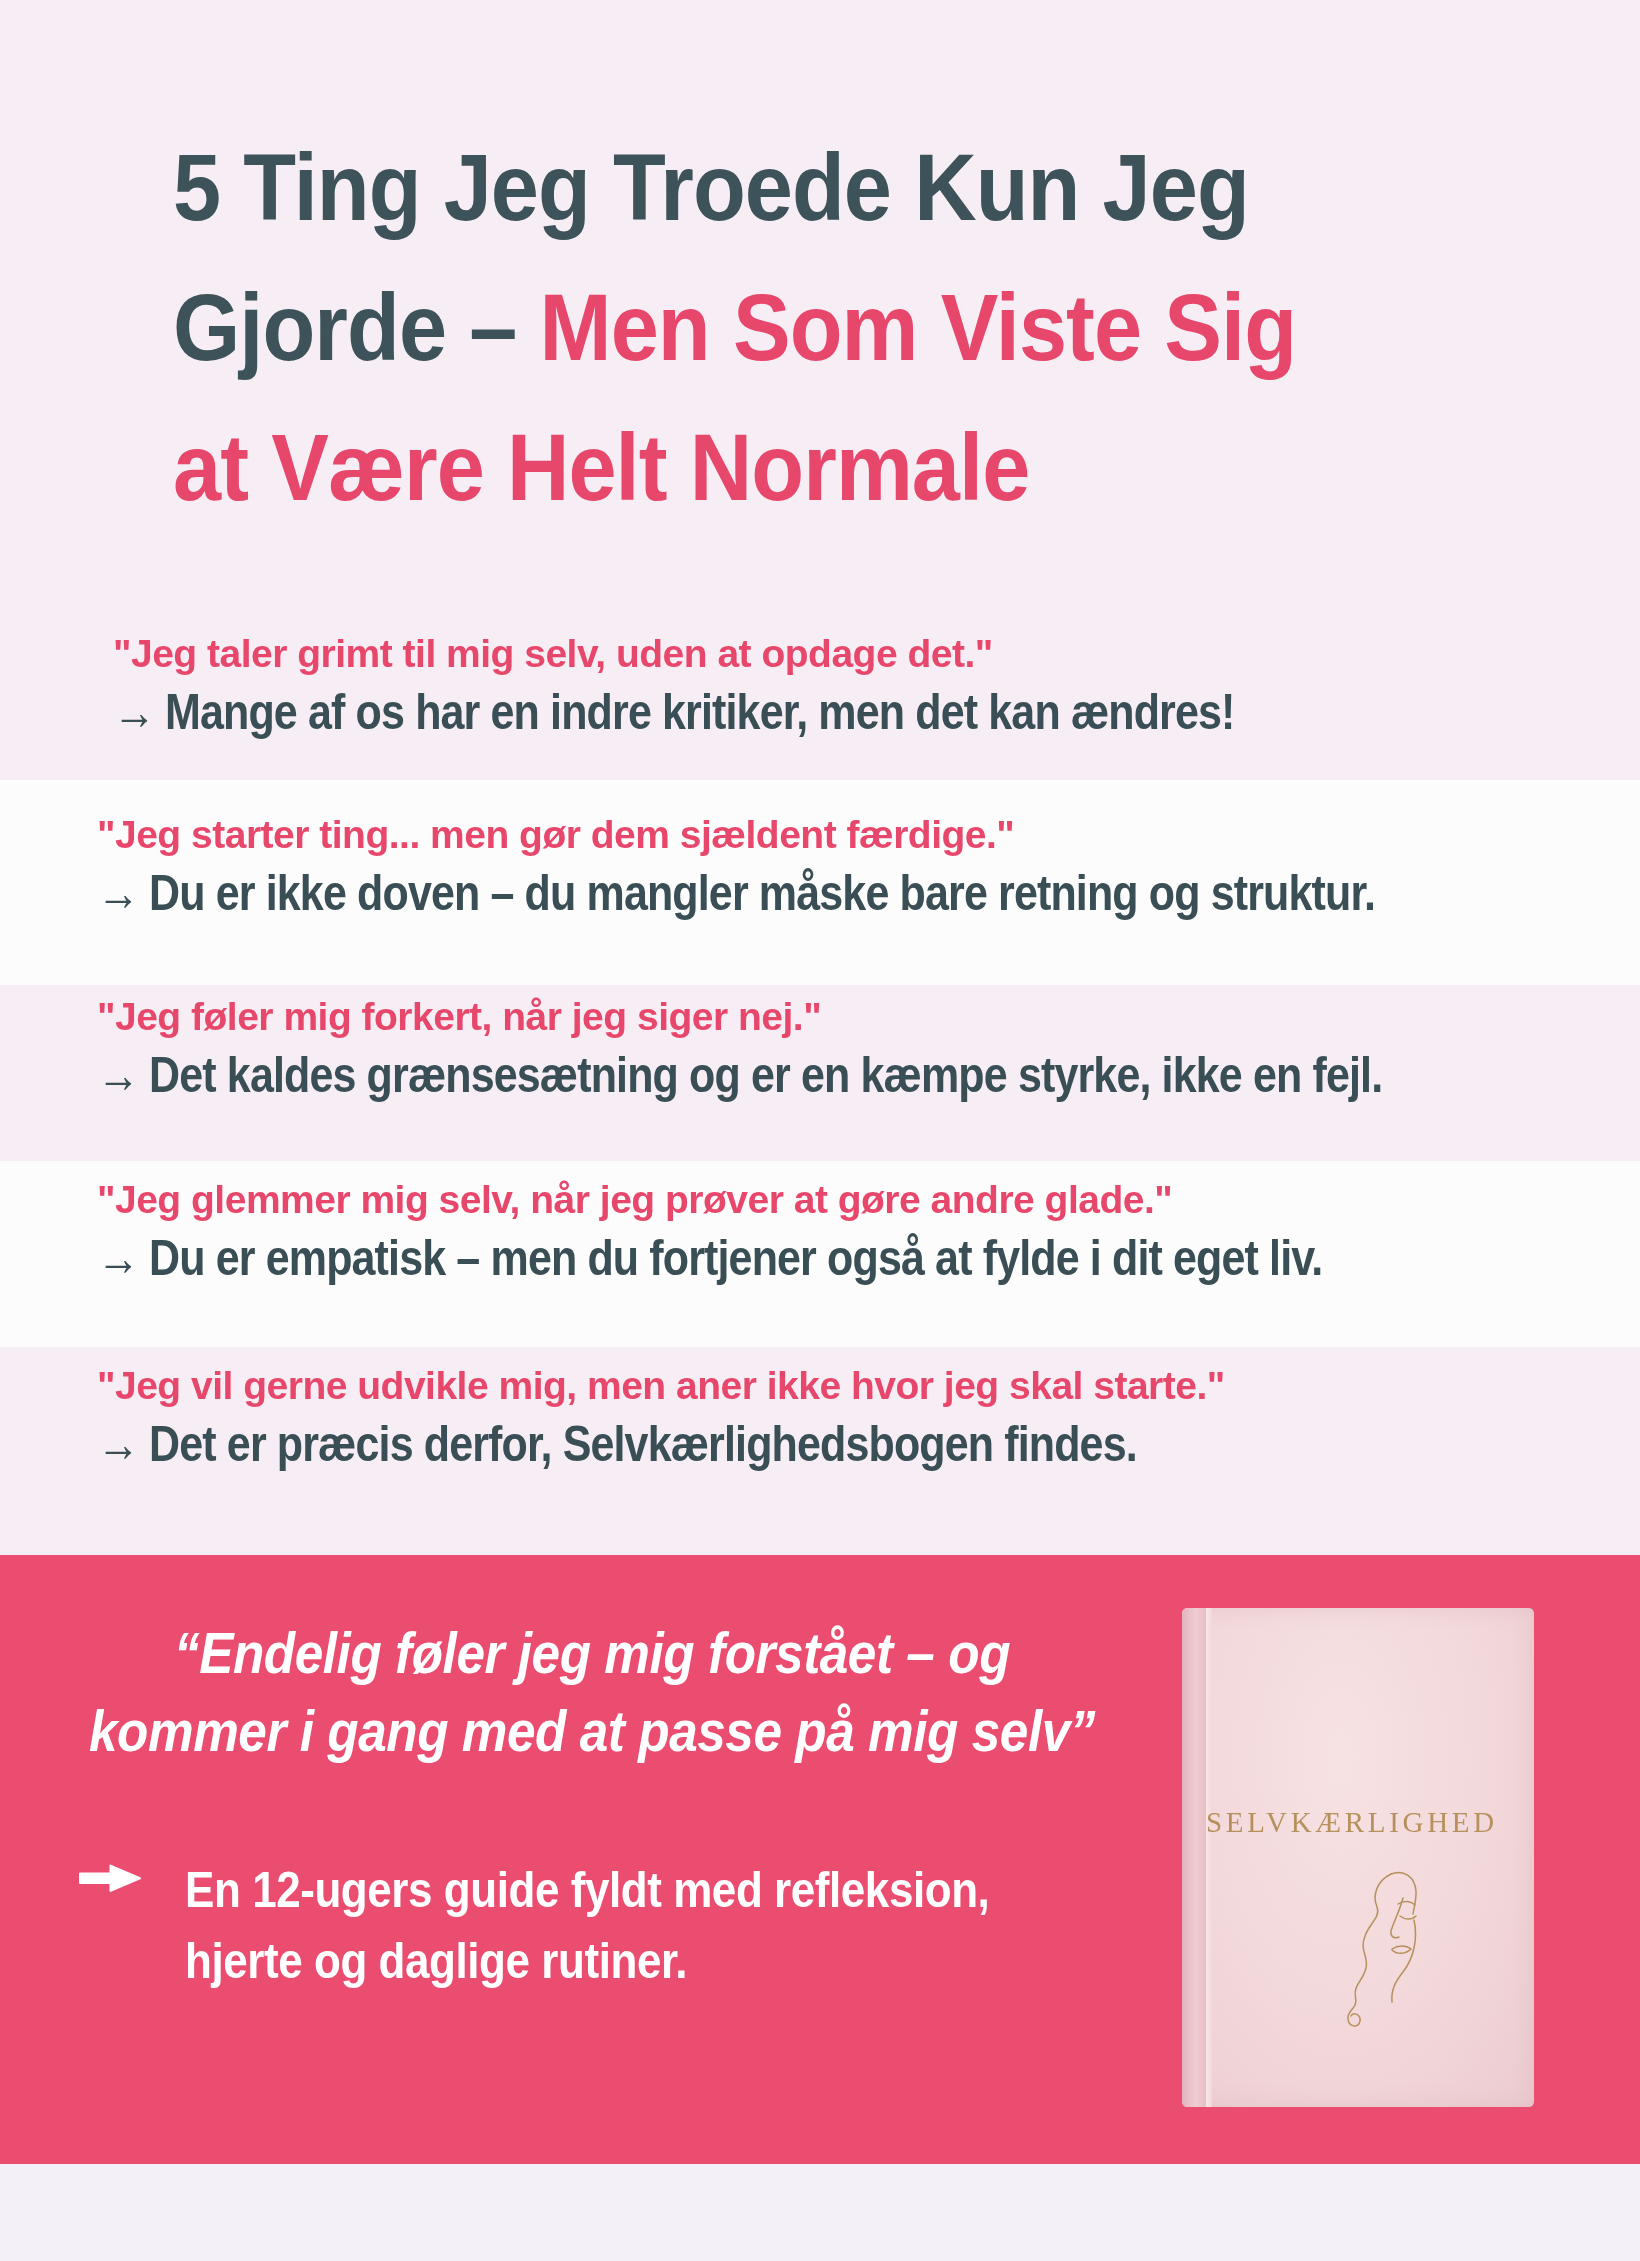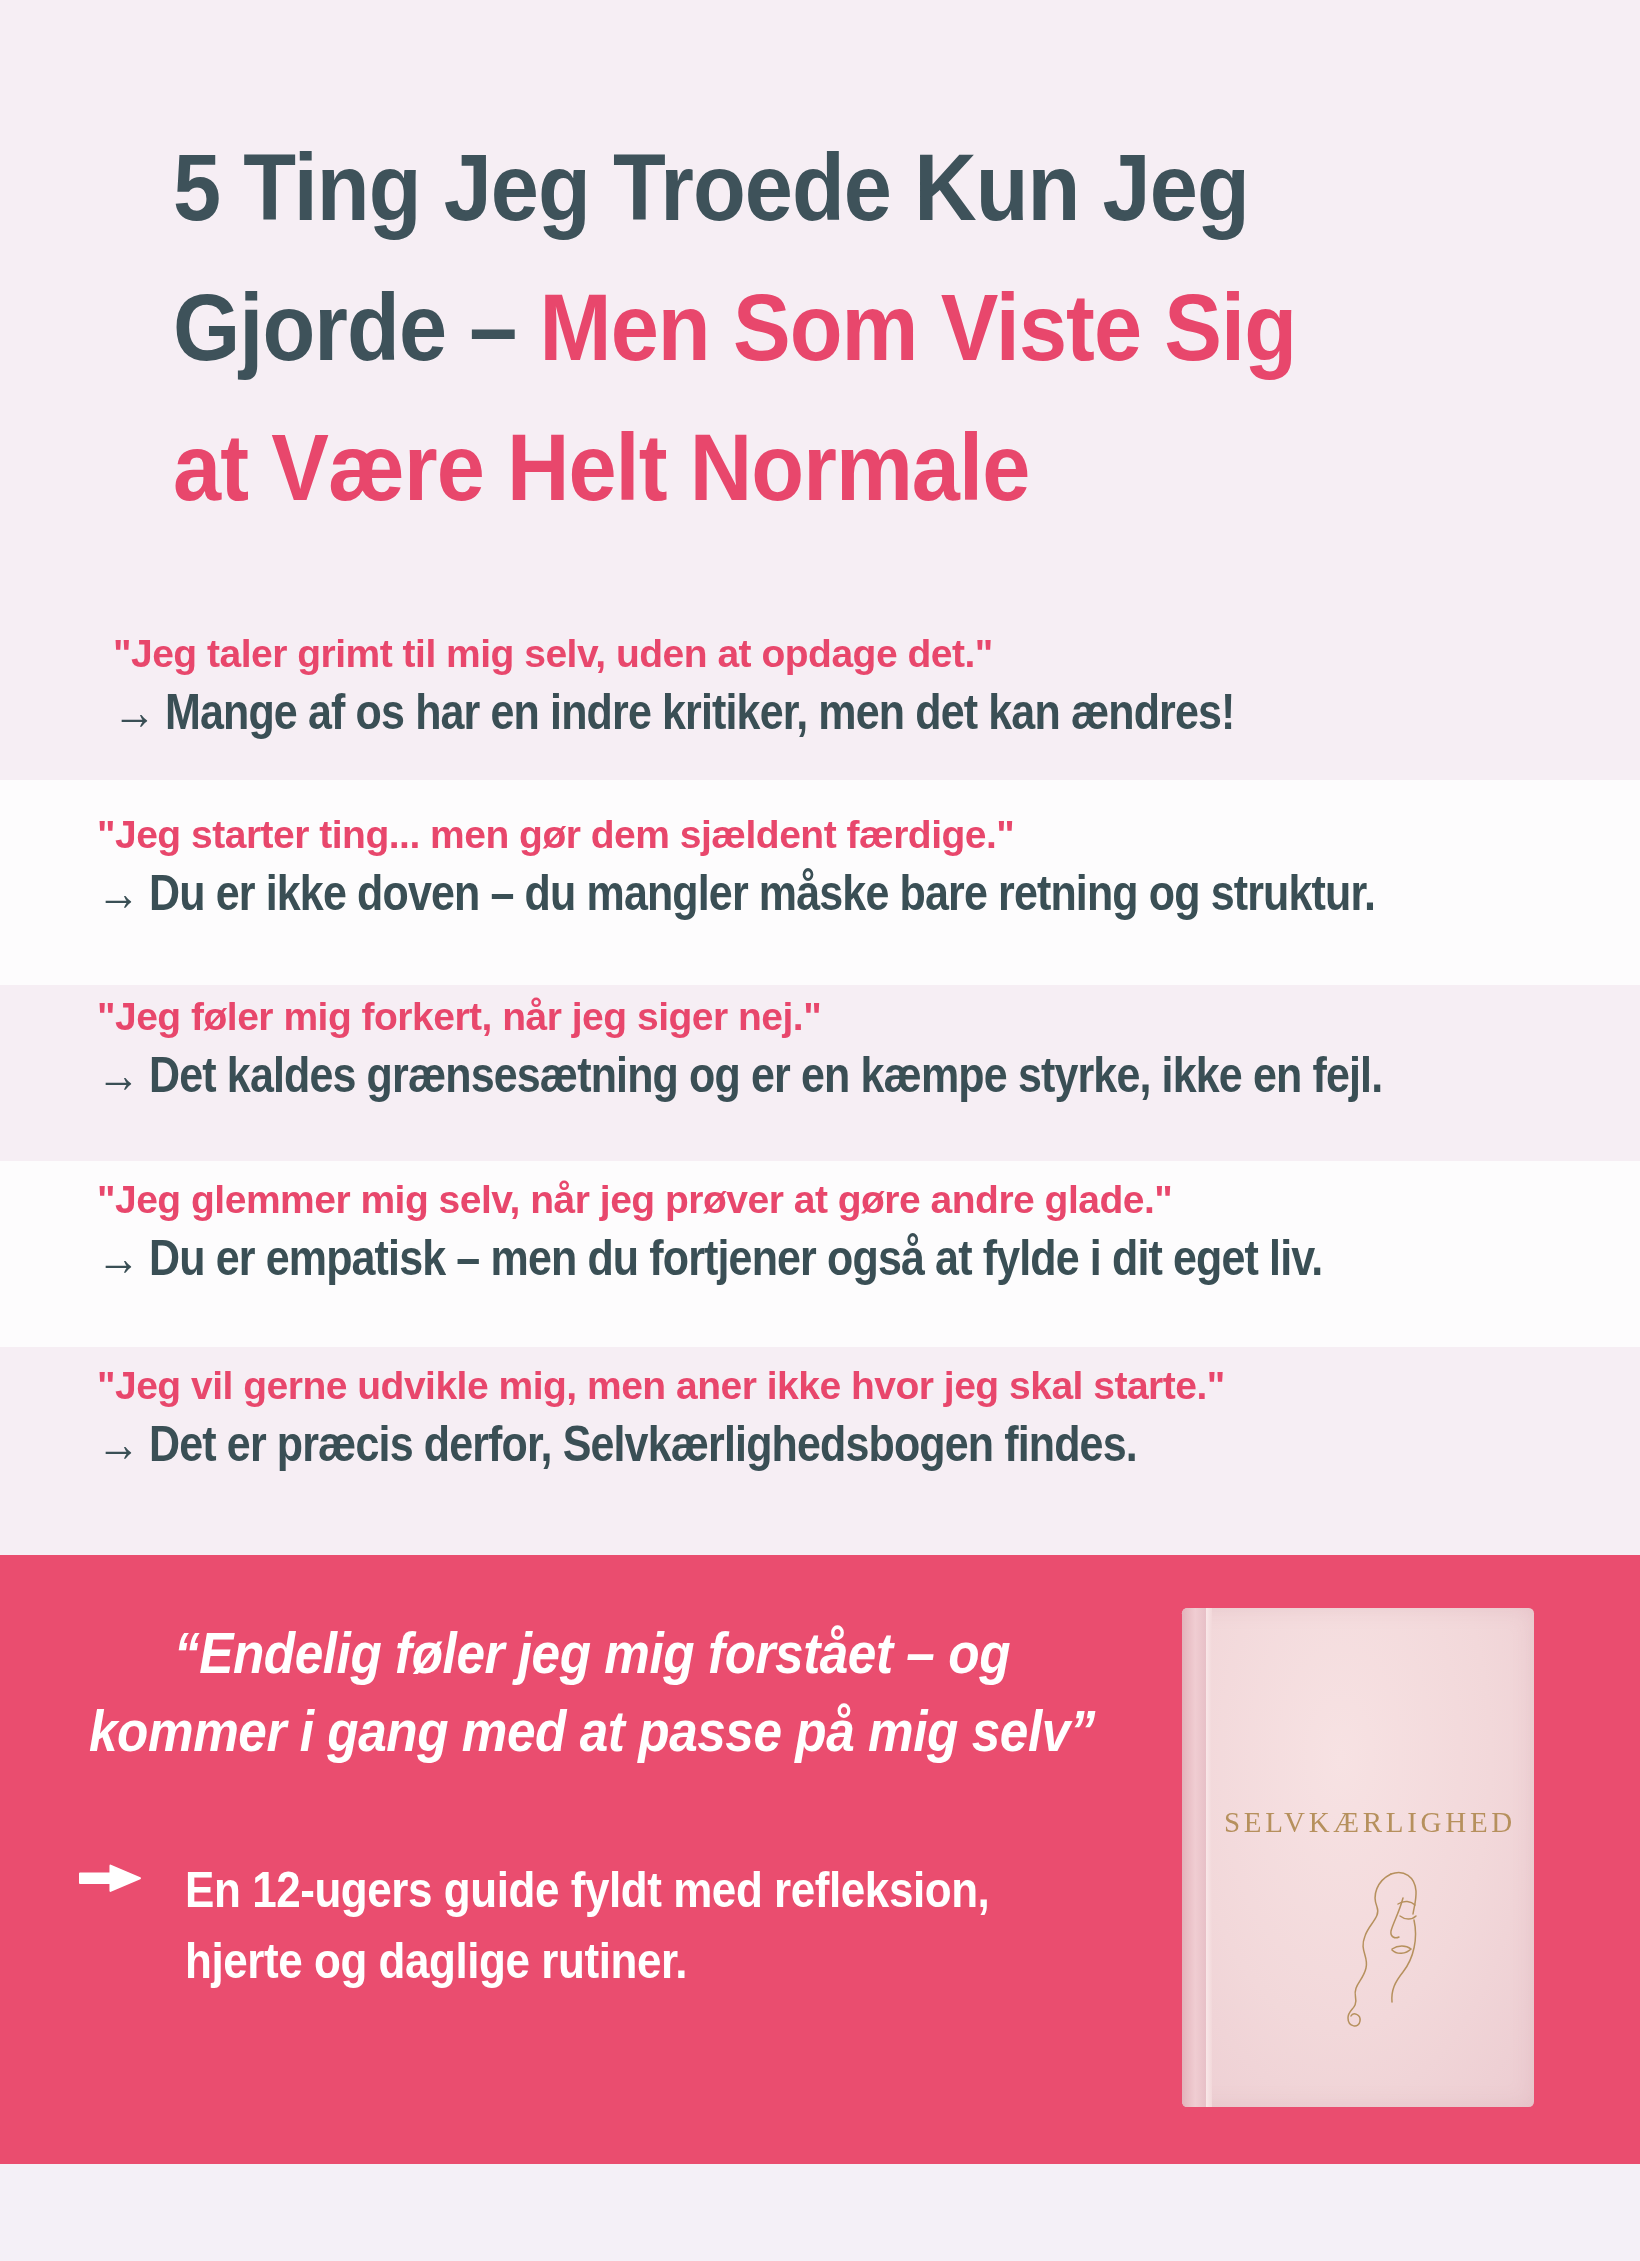--- a/index.html
+++ b/index.html
@@ -83,21 +83,20 @@
     position:absolute;left:0;top:0;bottom:0;width:24px;
     background:linear-gradient(90deg,#e2b3bb 0%,#f0cdd2 55%,#e7c0c7 100%);
     border-radius:5.2px 0 0 5.2px;
   }
   .book-spine-highlight{
     position:absolute;left:24px;top:0;bottom:0;width:6.3px;
     background:linear-gradient(90deg,#f9e8e9,#f2d8da);
   }
   .book-title{
     position:absolute;left:24px;right:0;top:198px;
-    text-align:center;
     font-family:"Liberation Serif","DejaVu Serif",serif;
     font-size:29px;font-weight:400;letter-spacing:3.7px;
     color:#b6905d;white-space:nowrap;
   }
   .book-face{position:absolute;left:157px;top:256px;width:100px;height:173px;}
 </style>
 </head>
 <body>
 
 <div class="page">

